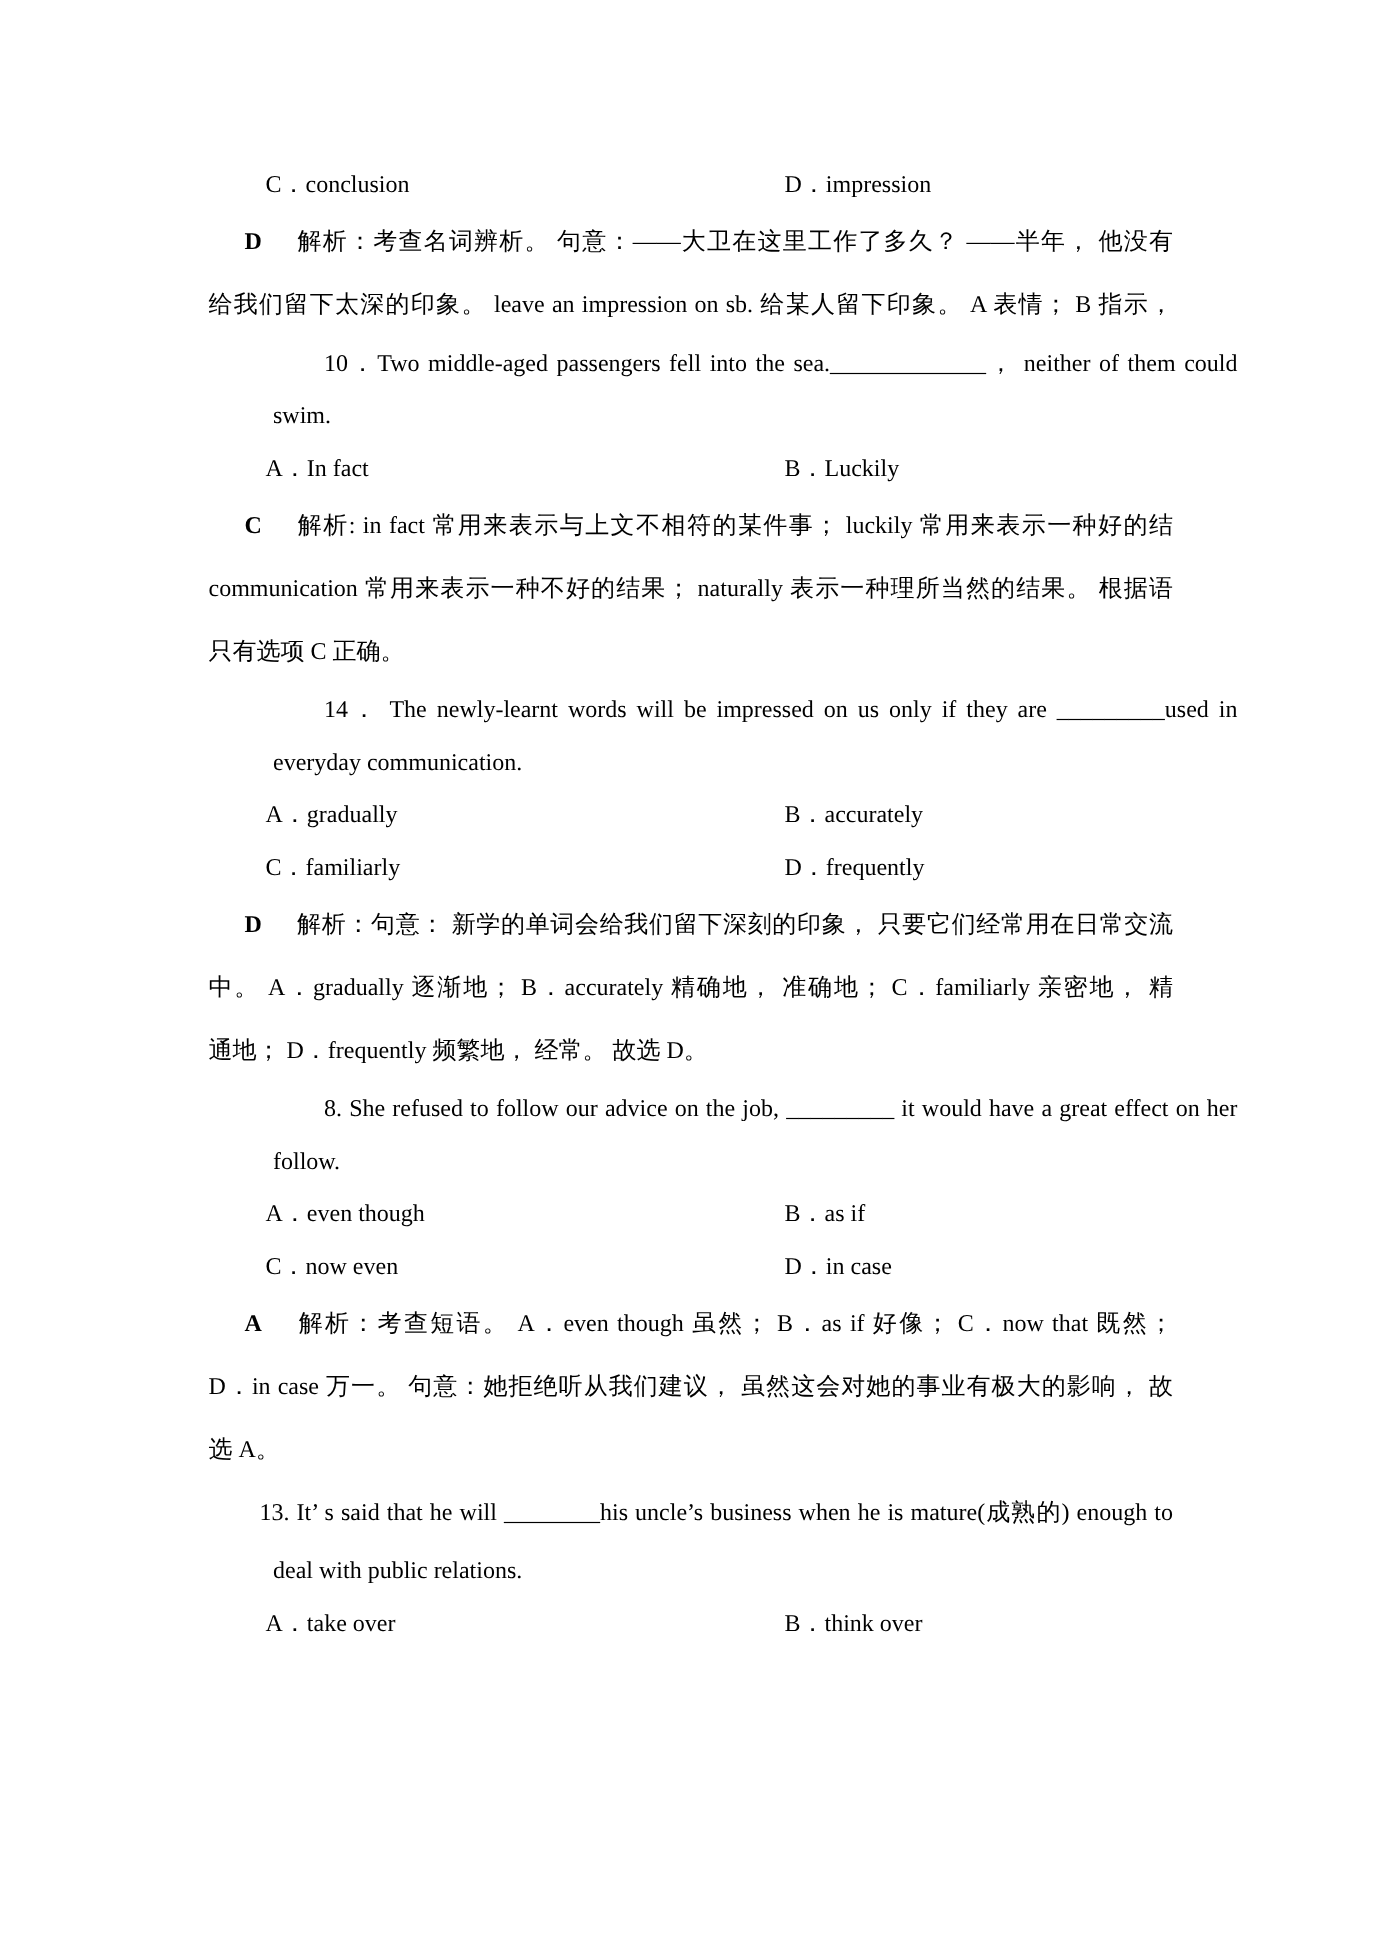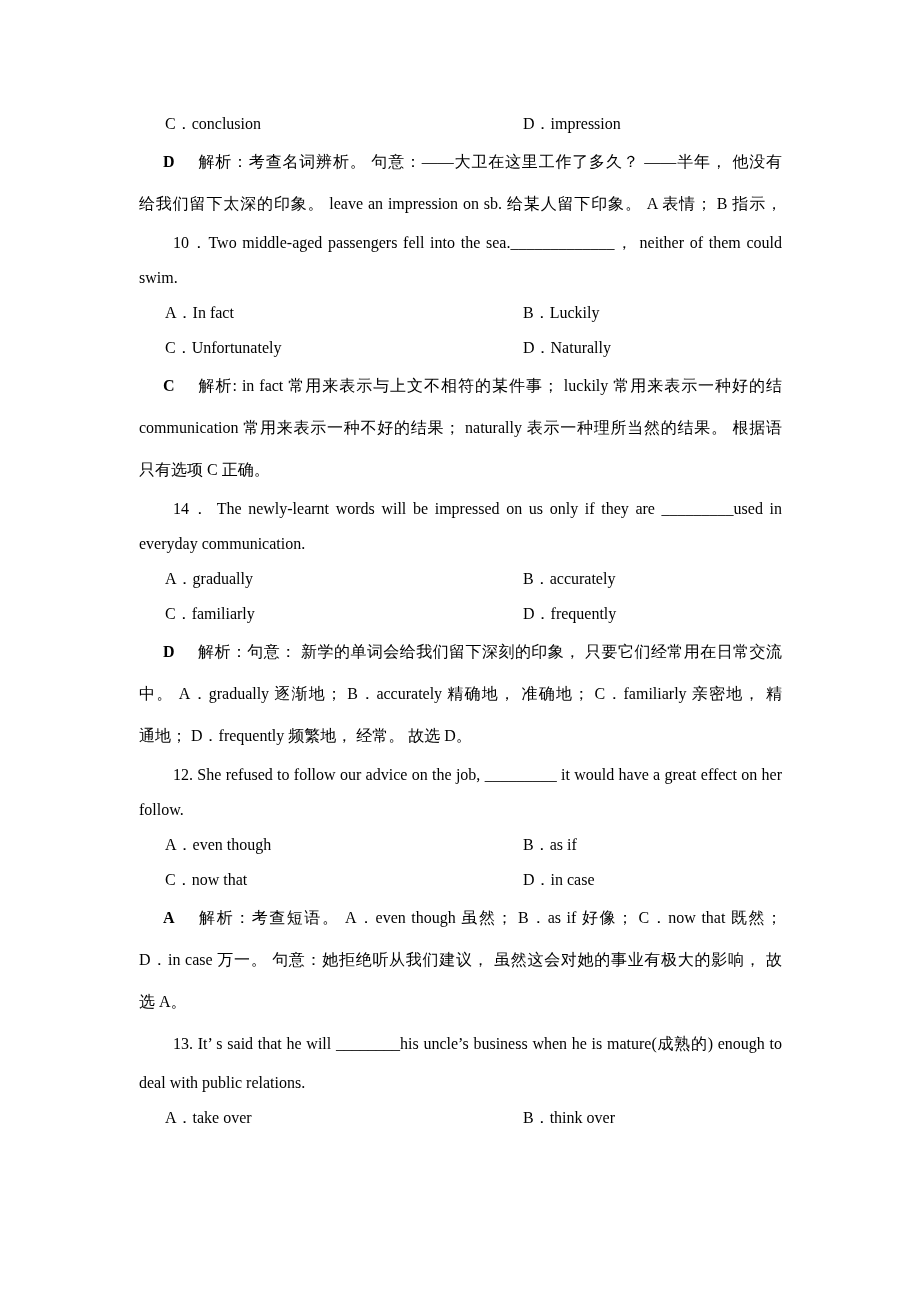--- a/index.html
+++ b/index.html
@@ -26,61 +26,60 @@
   .line {
     width: 643px;
     overflow: hidden;
     text-align: justify;
     text-align-last: justify;
   }
   .line.last {
     text-align-last: left;
   }
   .line.cjk   { height: 42px; line-height: 42px; }
-  .line.latin { height: 35px; line-height: 35px; }
+  .line.latin { height: 35px; line-height: 35px; margin-left: 43px; }
   .line.first { text-indent: 34px; }
   .line.expl.first { text-indent: 24px; }
   .answer-letter {
     font-weight: 700;
     margin-right: 23px;
   }
   
   .opt-row {
     position: relative;
     height: 35px;
     line-height: 35px;
     width: 643px;
   }
-  .opt-left  { margin-left: 26px; }
+  .opt-left  { margin-left: 38px; }
   .opt-right { position: absolute; left: 384px; top: 0; }
 </style>
 </head>
 <body style="background: rgb(255, 255, 255); color: rgb(0, 0, 0);">
 
 <div class="doc">
     <div class="opt-row"><span class="opt-left">C．conclusion</span><span class="opt-right">D．impression</span></div>
     <div class="line cjk first expl"><b class="answer-letter">D</b>解析：考查名词辨析。 句意：——大卫在这里工作了多久？ ——半年， 他没有</div>
     <div class="line cjk expl">给我们留下太深的印象。 leave an impression on sb. 给某人留下印象。 A 表情； B 指示，</div>
     <div class="line latin first">10．Two middle-aged passengers fell into the sea._____________， neither of them could</div>
     <div class="line latin last">swim.</div>
     <div class="opt-row"><span class="opt-left">A．In fact</span><span class="opt-right">B．Luckily</span></div>
-    <div class="opt-row"><span class="opt-left">C．Unfortunately</span><span class="opt-right">D．Naturally</span></div>
     <div class="line cjk first expl"><b class="answer-letter">C</b>解析: in fact 常用来表示与上文不相符的某件事； luckily 常用来表示一种好的结果；</div>
     <div class="line cjk expl">communication 常用来表示一种不好的结果； naturally 表示一种理所当然的结果。 根据语境，</div>
     <div class="line cjk last expl">只有选项 C 正确。</div>
     <div class="line latin first">14． The newly-learnt words will be impressed on us only if they are _________used in</div>
     <div class="line latin last">everyday communication.</div>
     <div class="opt-row"><span class="opt-left">A．gradually</span><span class="opt-right">B．accurately</span></div>
     <div class="opt-row"><span class="opt-left">C．familiarly</span><span class="opt-right">D．frequently</span></div>
     <div class="line cjk first expl"><b class="answer-letter">D</b>解析：句意： 新学的单词会给我们留下深刻的印象， 只要它们经常用在日常交流</div>
     <div class="line cjk expl">中。 A．gradually 逐渐地； B．accurately 精确地， 准确地； C．familiarly 亲密地， 精</div>
     <div class="line cjk last expl">通地； D．frequently 频繁地， 经常。 故选 D。</div>
-    <div class="line latin first">12. She refused to follow our advice on the job, _________ it would have a great effect on her</div>
+    <div class="line latin first">8. She refused to follow our advice on the job, _________ it would have a great effect on her</div>
     <div class="line latin last">follow.</div>
     <div class="opt-row"><span class="opt-left">A．even though</span><span class="opt-right">B．as if</span></div>
-    <div class="opt-row"><span class="opt-left">C．now that</span><span class="opt-right">D．in case</span></div>
+    <div class="opt-row"><span class="opt-left">C．now even</span><span class="opt-right">D．in case</span></div>
     <div class="line cjk first expl"><b class="answer-letter">A</b>解析：考查短语。 A．even though 虽然； B．as if 好像； C．now that 既然；</div>
     <div class="line cjk expl">D．in case 万一。 句意：她拒绝听从我们建议， 虽然这会对她的事业有极大的影响， 故</div>
     <div class="line cjk last expl">选 A。</div>
     <div class="line cjk first">13. It’ s said that he will ________his uncle’s business when he is mature(成熟的) enough to</div>
     <div class="line latin last">deal with public relations.</div>
     <div class="opt-row"><span class="opt-left">A．take over</span><span class="opt-right">B．think over</span></div>
   </div>
 
 </body></html>

